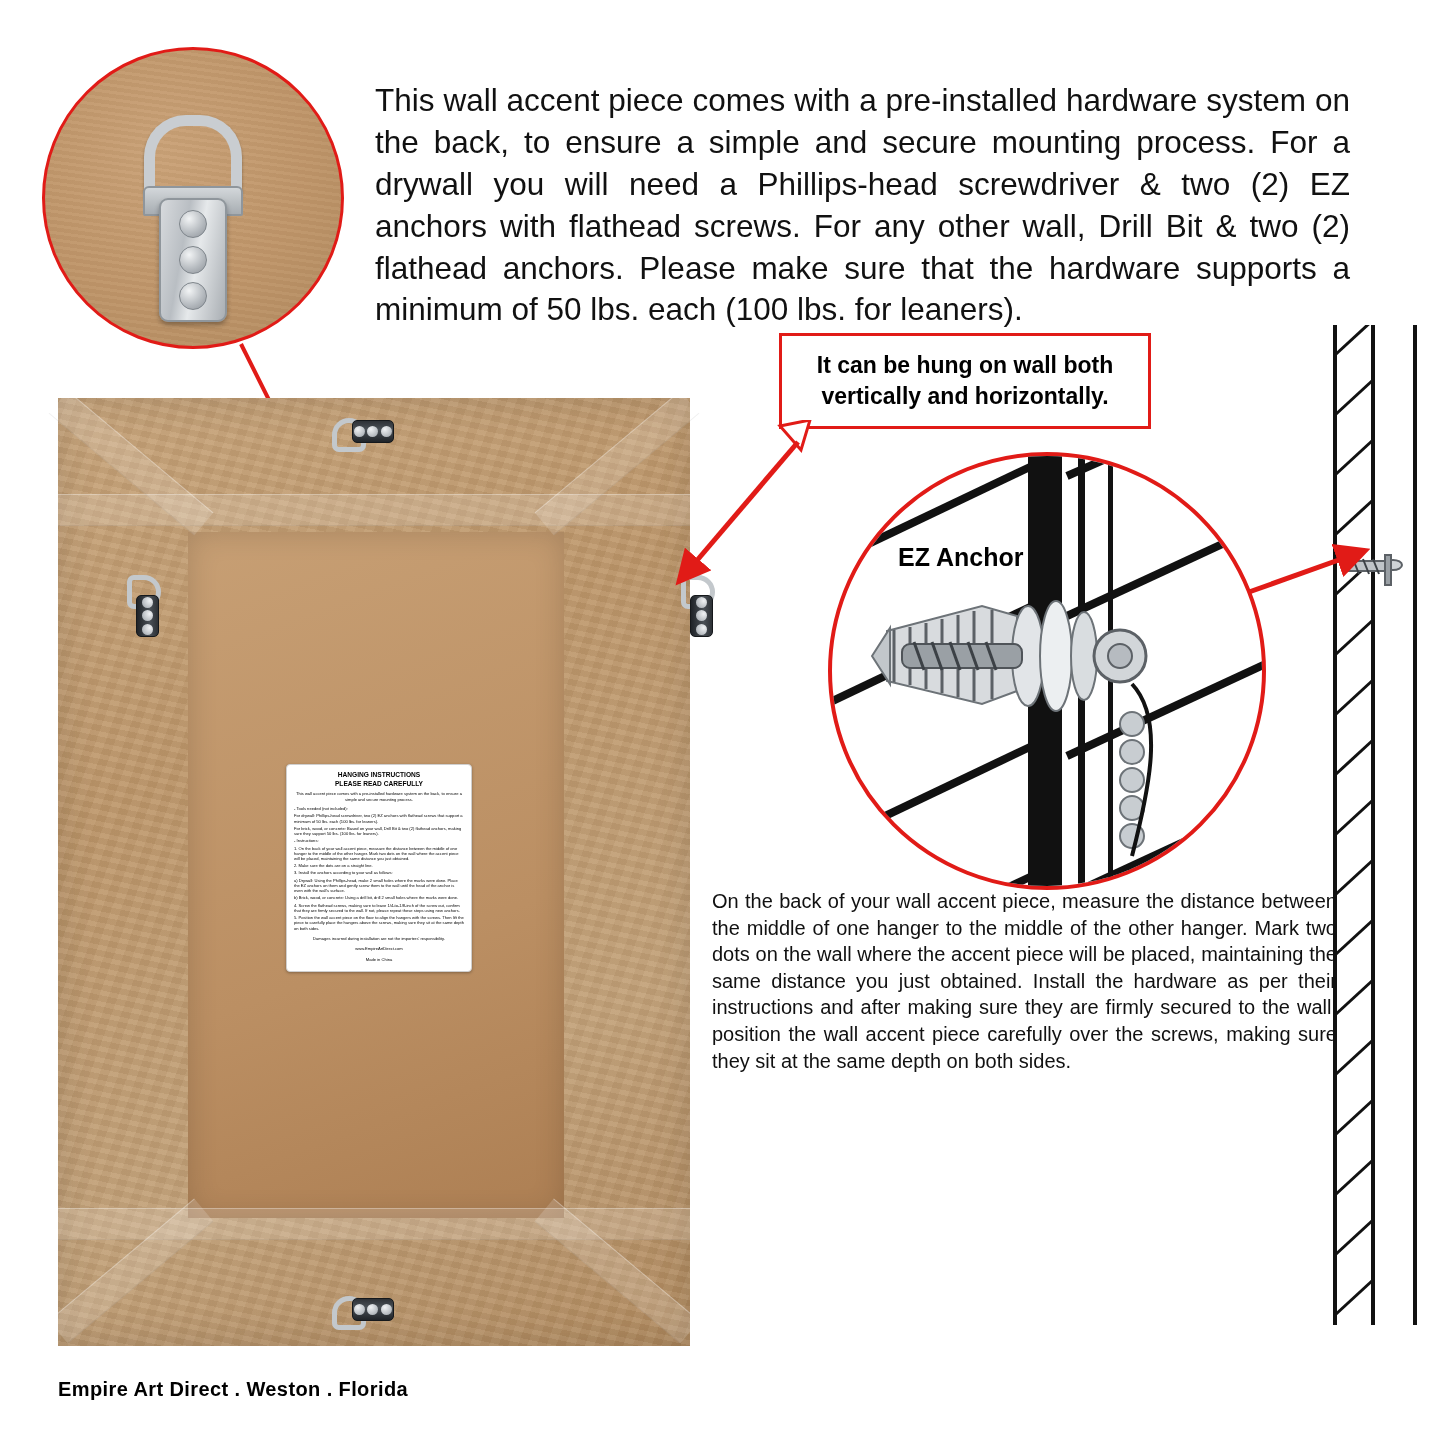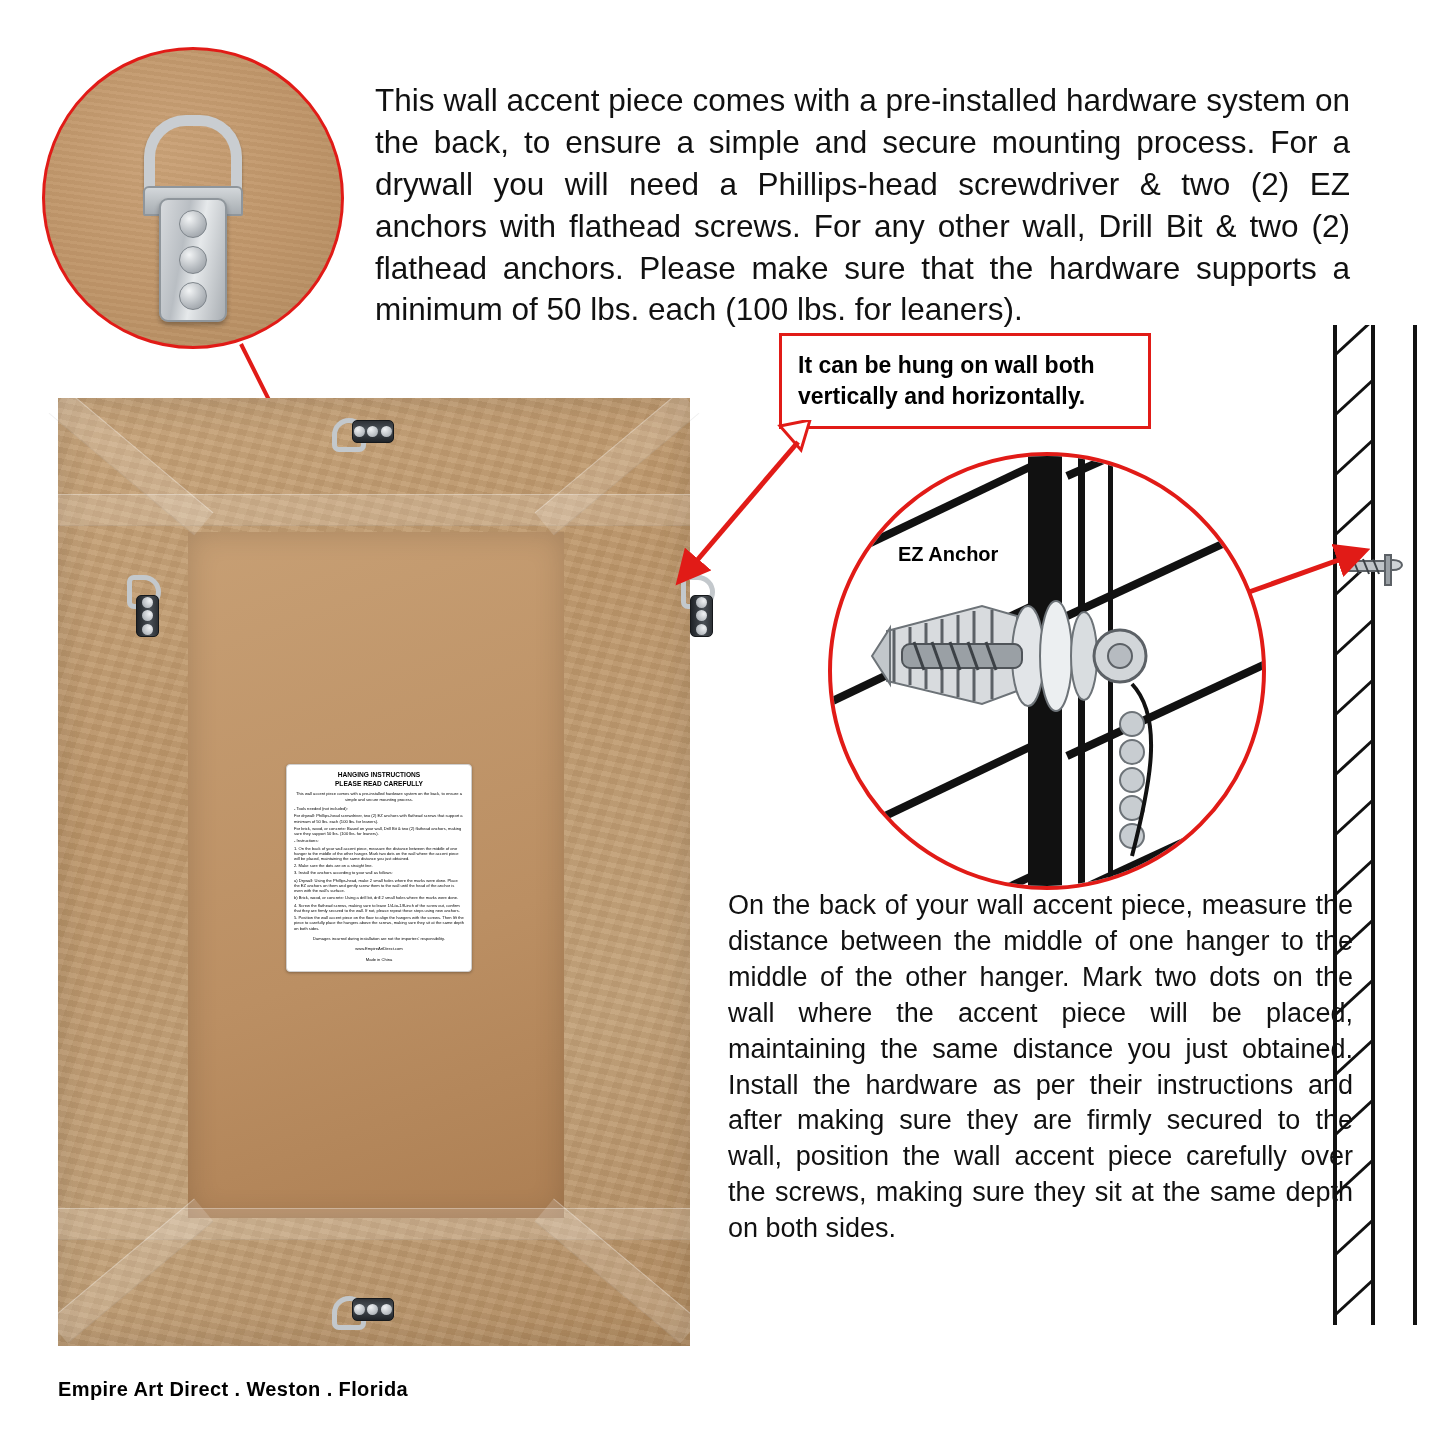--- a/index.html
+++ b/index.html
@@ -239,21 +239,21 @@
     left: 779px;
     top: 333px;
     width: 372px;
     border: 3px solid #e11b17;
     background: #ffffff;
     box-sizing: border-box;
     padding: 14px 16px;
     font-size: 23px;
     font-weight: bold;
     line-height: 1.35;
-    text-align: left;
+    text-align: center;
   }
   .callout-tail {
     position: absolute;
     left: 660px;
     top: 420px;
     width: 160px;
     height: 180px;
   }
 
   
@@ -265,21 +265,21 @@
     height: 430px;
     border-radius: 50%;
     border: 4px solid #e11b17;
     background: #ffffff;
     overflow: hidden;
   }
   .ez-label {
     position: absolute;
     left: 66px;
     top: 87px;
-    font-size: 20px;
+    font-size: 25px;
     font-weight: bold;
     z-index: 5;
   }
 
   
   .wall-section {
     position: absolute;
     right: 22px;
     top: 325px;
     width: 96px;
@@ -292,26 +292,25 @@
     width: 130px;
     height: 60px;
   }
 
   
   .bottom-text {
     position: absolute;
     left: 712px;
     top: 888px;
     width: 625px;
-    font-size: 27px;
+    font-size: 20px;
     line-height: 1.33;
     text-align: justify;
     text-justify: inter-word;
     color: #111111;
-    margin-left: 16px;
   }
 </style>
 </head>
 <body>
 
 <div class="top-text">This wall accent piece comes with a pre-installed hardware system on the back, to ensure a simple and secure mounting process.  For a drywall you will need a Phillips-head screwdriver &amp; two (2) EZ anchors with flathead screws. For any other wall, Drill Bit &amp; two (2) flathead anchors.  Please make sure that the hardware supports a minimum of 50 lbs. each (100 lbs. for leaners).</div>
 
 <div class="zoom-hanger">
   <div class="grain"></div>
   <div class="dring-big"></div>

